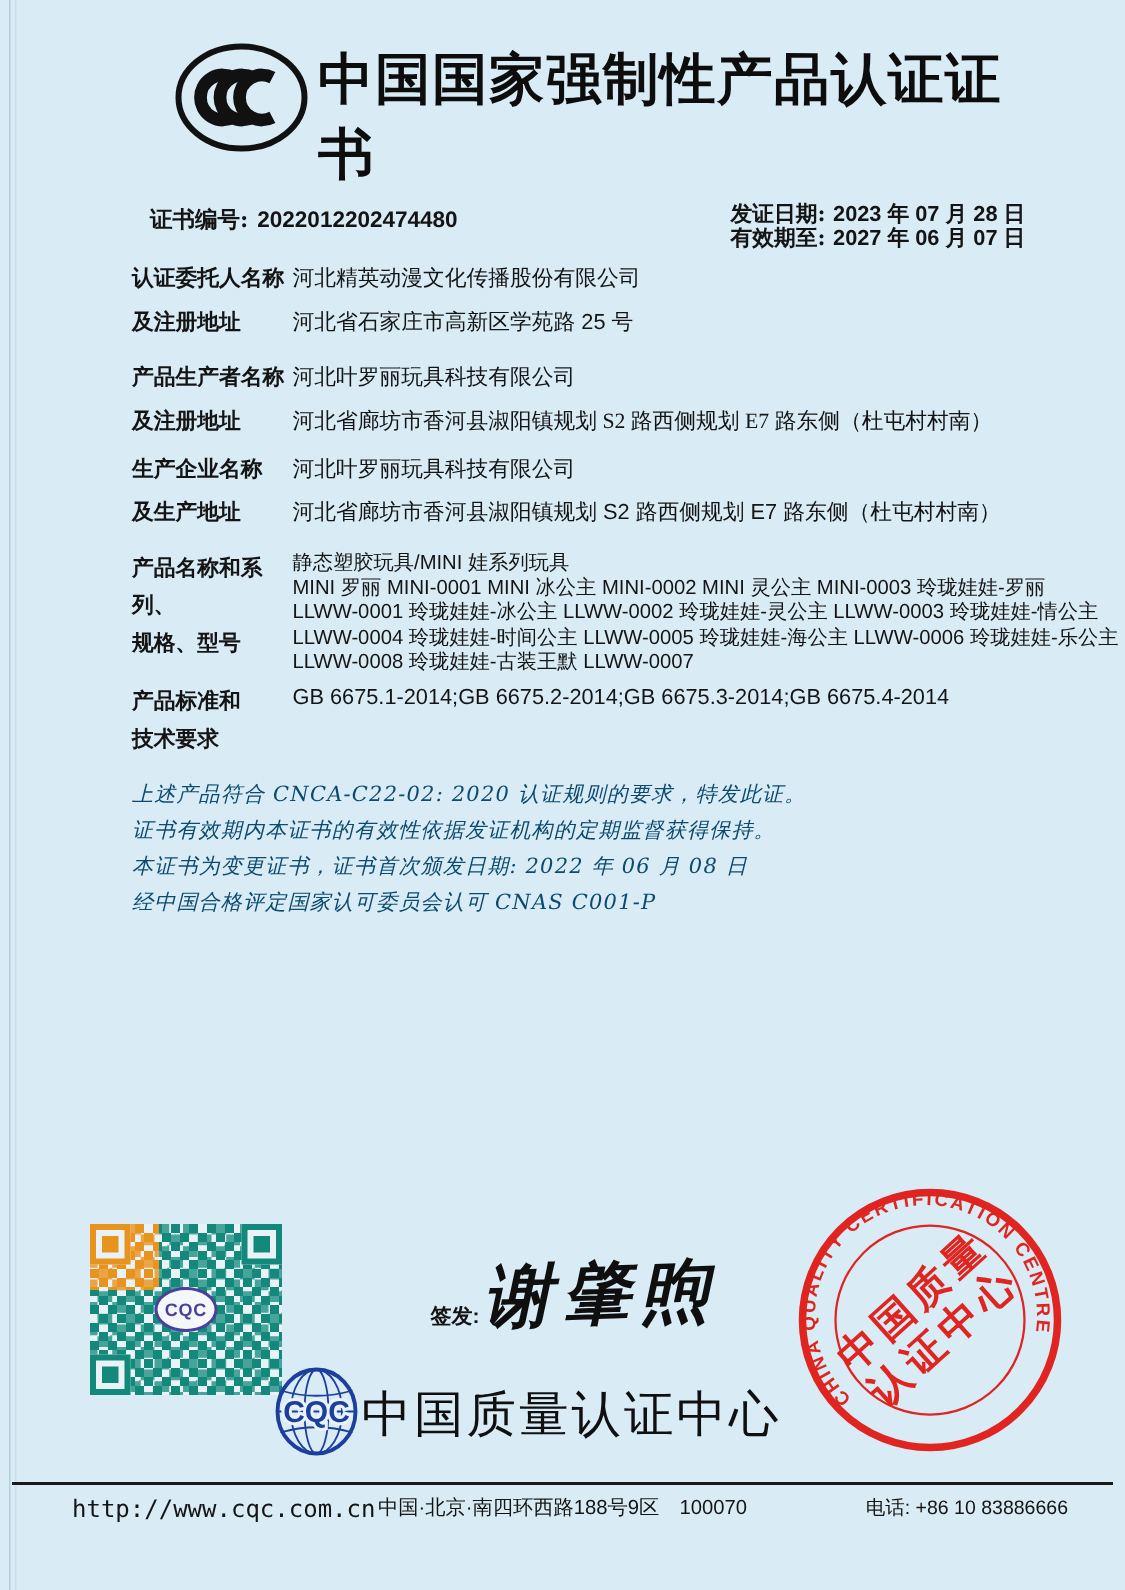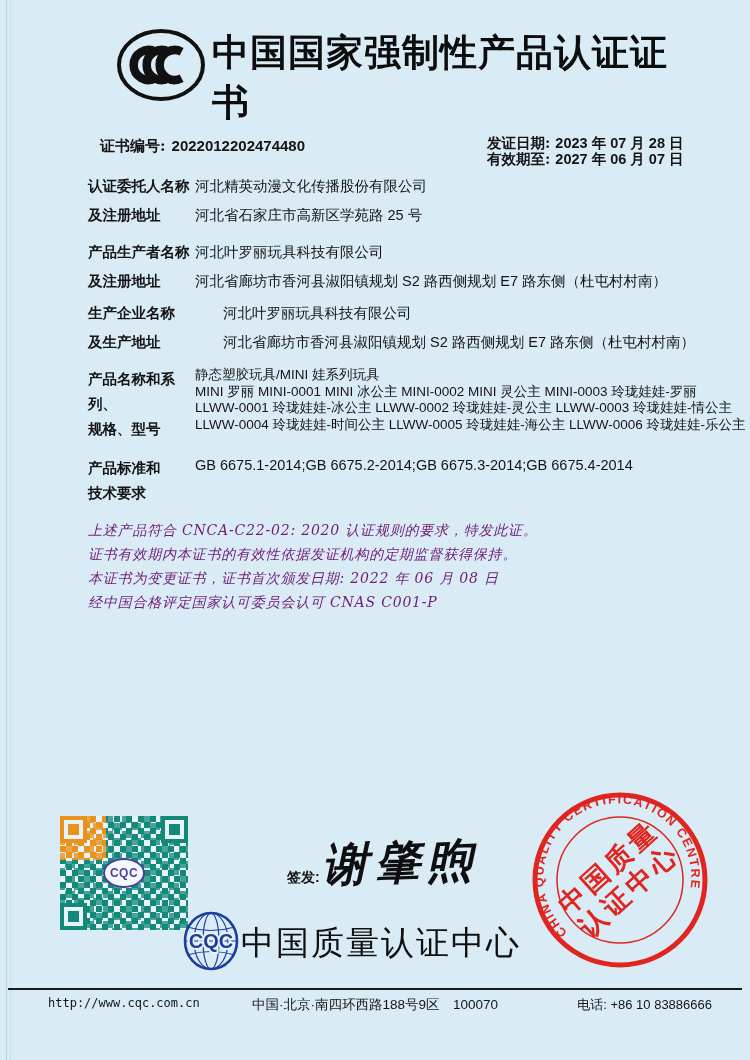--- a/index.html
+++ b/index.html
@@ -31,34 +31,34 @@
     position:absolute; left:487px; top:135px; font-size:14.5px; font-weight:700;
     line-height:15px; font-family:"DejaVu Serif", serif;
   }
   .meta-right .num { font-family:"Liberation Sans", sans-serif; margin-left:5px; }
 
   
   .row { position:absolute; left:88px; display:flex; }
   .row .lbl { width:107px; font-weight:700; font-size:14.5px; }
   .row .val { width:525px; font-size:14.5px; }
   .r-std .lbl div, .r-std .val div { line-height:29px; }
-  .r0 { top:172px; } .r1 { top:238px; } .r2 { top:299px;gap:28px; }
+  .r0 { top:172px; } .r1 { top:238px;font-family:Liberation Serif, serif; } .r2 { top:299px; }
   .r3 { top:367px;justify-content:flex-end; }
   .r3 .lbl div { line-height:25px; }
   .r3 .val { font-size:13.5px; }
   .r3 .val div { line-height:16.6px; white-space:nowrap; }
   .r4 { top:456px; }
   .r4 .lbl div { line-height:25px; }
   .r4 .val div { line-height:18px; }
 
   
   .statements {
     position:absolute; left:88px; top:518px; width:560px;
     font-family:"DejaVu Serif", serif; font-style:italic;
-    font-size:14px; color:#701a75; letter-spacing:0.8px;
+    font-size:14px; color:#0c4a6e; letter-spacing:0.8px;
   }
   .statements div { line-height:24px; }
 
   
   .verify {
     position:absolute; left:84px; top:789px; width:530px;
     text-align:center; font-size:13px; color:#161616;
   }
 
   
@@ -108,21 +108,21 @@
   .globe { position:absolute; left:182px; top:910px; }
   .org-name {
     position:absolute; left:241px; top:921px; font-size:33px;
     letter-spacing:2px; color:#101010; font-weight:500;
   }
 
   
   .footer-rule { position:absolute; left:8px; right:8px; top:988px; height:2px; background:#1a1a1a; }
   .footer-url {
     position:absolute; left:48px; top:996px;
-    font-family:"DejaVu Sans Mono", monospace; font-size:12px;
+    font-family:"DejaVu Sans Mono", monospace; font-size:16px;
   }
   .footer-address { position:absolute; left:0; right:0; top:996px; text-align:center; font-size:13.5px; }
   .footer-phone { position:absolute; right:38px; top:996px; font-size:13px;text-align:center; }
 </style>
 </head>
 <body>
 
 <div class="page">
 
   <svg class="ccc-logo" width="94" height="90" viewBox="0 0 94 90">
@@ -181,20 +181,21 @@
   <div class="row r3">
     <div class="lbl">
       <div>产品名称和系列、</div>
       <div>规格、型号</div>
     </div>
     <div class="val">
       <div>静态塑胶玩具/MINI 娃系列玩具</div>
       <div>MINI 罗丽 MINI-0001 MINI 冰公主 MINI-0002 MINI 灵公主 MINI-0003  玲珑娃娃-罗丽</div>
       <div>LLWW-0001  玲珑娃娃-冰公主 LLWW-0002  玲珑娃娃-灵公主 LLWW-0003  玲珑娃娃-情公主</div>
       <div>LLWW-0004  玲珑娃娃-时间公主 LLWW-0005  玲珑娃娃-海公主 LLWW-0006   玲珑娃娃-乐公主</div>
+      <div>LLWW-0008   玲珑娃娃-古装王默 LLWW-0007</div>
     </div>
   </div>
 
   <div class="row r4">
     <div class="lbl">
       <div>产品标准和</div>
       <div>技术要求</div>
     </div>
     <div class="val">
       <div>GB 6675.1-2014;GB 6675.2-2014;GB 6675.3-2014;GB 6675.4-2014</div>

